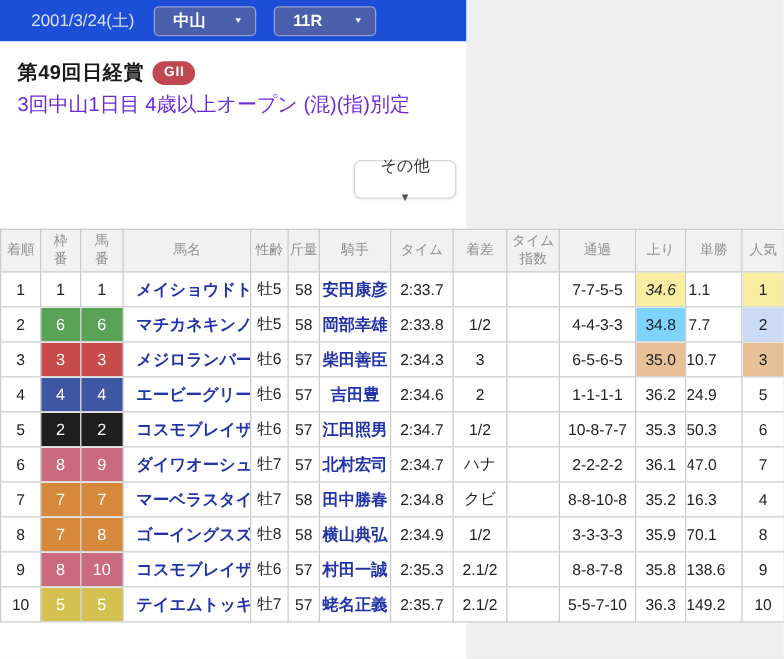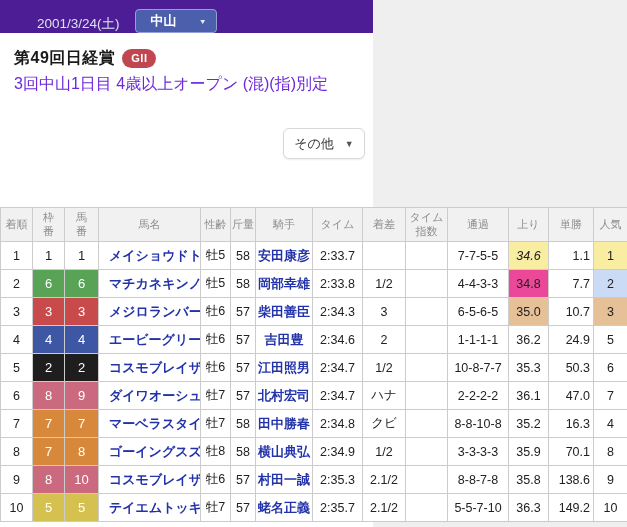--- a/index.html
+++ b/index.html
@@ -11,22 +11,22 @@
     position: relative;
     overflow: hidden;
   }
   .content-col {
     position: absolute; left: 0; top: 0;
     width: 373px; height: 527px;
     background: #ffffff;
   }
   
   .topbar {
-    height: 33px; background: #4c1d95;
-    display: flex; align-items: flex-end; padding-left: 12px;
+    height: 33px; background: #1d4ed8;
+    display: flex; align-items: center;
   }
   .topbar-date {
     margin-left: 25px; font-size: 13.5px; color: #dbe1f3;
     white-space: nowrap;
   }
   .topbar-select {
     height: 24px; width: 82px;
     background: #4c5fad; border: 1px solid #93a0d3; border-radius: 4px;
     color: #fff; font-size: 13px; font-weight: bold;
     display: flex; align-items: center; justify-content: space-between;
@@ -49,54 +49,58 @@
   .info-line1 { margin-top: 12px; font-size: 13px; color: #4a4a4a; }
   .info-course { color: #3da044; }
   .sun-icon { color: #f2a32b; font-size: 14px; }
   .info-line2 { margin-top: 5px; font-size: 16px; color: #6d28d9; }
   .other-btn {
     position: absolute; left: 283px; top: 128px;
     width: 82px; height: 31px;
     background: #fff; border: 1px solid #d8d8d8; border-radius: 6px;
     box-shadow: 0 1px 2px rgba(0,0,0,0.07);
     display: flex; align-items: center; justify-content: center; gap: 11px;
-    font-size: 13px; color: #333; cursor: pointer;
+    font-size: 13px; color: #333; cursor: pointer; flex-direction: column;
   }
   .other-btn .caret { font-size: 9px; color: #555; }
   
-  .results-wrap { position: absolute; left: 0; top: 183px; margin-top: 24px; }
+  .results-wrap { position: absolute; left: 0; top: 183px; }
   table.results {
     width: 627px; border-collapse: collapse; table-layout: fixed;
     background: #fff; font-size: 12.5px;
   }
   .results th {
     background: #f1f1f1; color: #8e8e8e;
     font-weight: normal; font-size: 11px;
     border: 1px solid #cccccc; height: 34px;
     padding: 0; line-height: 1.2; white-space: pre-line;
     text-align: center; vertical-align: middle;
   }
   .results td {
     border: 1px solid #cccccc; height: 28px;
     padding: 0; text-align: center; vertical-align: middle;
     color: #222; white-space: nowrap; overflow: hidden;
   }
   .results td.name-cell { text-align: left; padding-left: 10px; }
-  .results td.odds-cell { text-align: right; padding-right: 3px; border-radius: 10px; }
+  .results td.odds-cell { text-align: center; padding-right: 23px; border-radius: 10px; }
   .results .link { color: #2233aa; font-weight: bold; font-size: 13px; cursor: pointer; }
   .results td.frame-cell { font-size: 13px; }
 </style>
 </head>
 <body>
 
 <div class="content-col">
   <div class="topbar">
     <span class="topbar-date">2001/3/24(土)</span>
     <div class="topbar-select sel-track">
       <span>中山</span>
+      <span class="caret">▼</span>
+    </div>
+    <div class="topbar-select sel-race">
+      <span>11R</span>
       <span class="caret">▼</span>
     </div>
   </div>
 
   <div class="race-header">
     <div class="title-row">
       <span class="race-title">第49回日経賞</span>
       <span class="grade-badge">GII</span>
     </div>
     <div class="info-line2">3回中山1日目 4歳以上オープン  (混)(指)別定</div>
@@ -169,21 +173,21 @@
           <td class="frame-cell" style="background: rgb(88, 163, 86); color: rgb(255, 255, 255);">6</td>
           <td class="frame-cell" style="background: rgb(88, 163, 86); color: rgb(255, 255, 255);">6</td>
           <td class="name-cell"><span class="link">マチカネキンノホシ</span></td>
           <td>牡5</td>
           <td>58</td>
           <td><span class="link">岡部幸雄</span></td>
           <td>2:33.8</td>
           <td>1/2</td>
           <td></td>
           <td>4-4-3-3</td>
-          <td style="background: #ec4899;">34.8</td>
+          <td style="background: #7dd3fc;">34.8</td>
           <td class="odds-cell">7.7</td>
           <td style="background: rgb(203, 218, 245);">2</td>
         </tr>
         <tr>
           <td>3</td>
           <td class="frame-cell" style="background: rgb(201, 74, 74); color: rgb(255, 255, 255);">3</td>
           <td class="frame-cell" style="background: rgb(201, 74, 74); color: rgb(255, 255, 255);">3</td>
           <td class="name-cell"><span class="link">メジロランバート</span></td>
           <td>牡6</td>
           <td>57</td>

